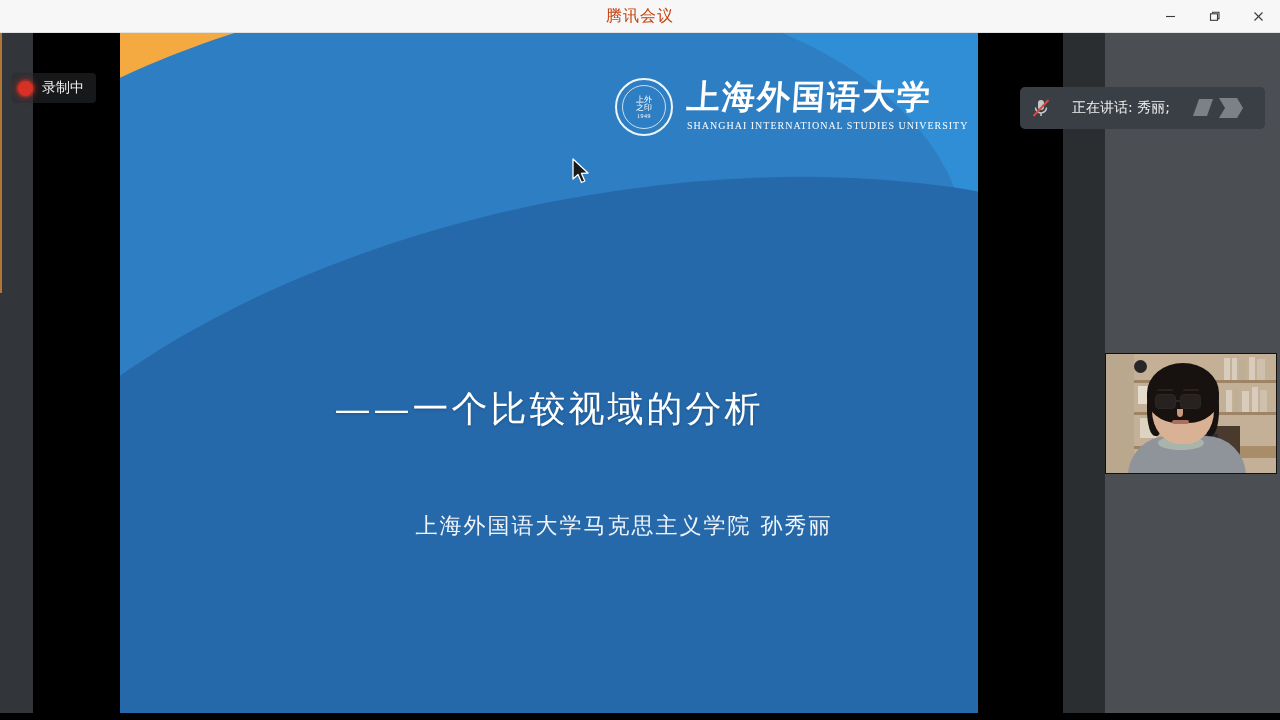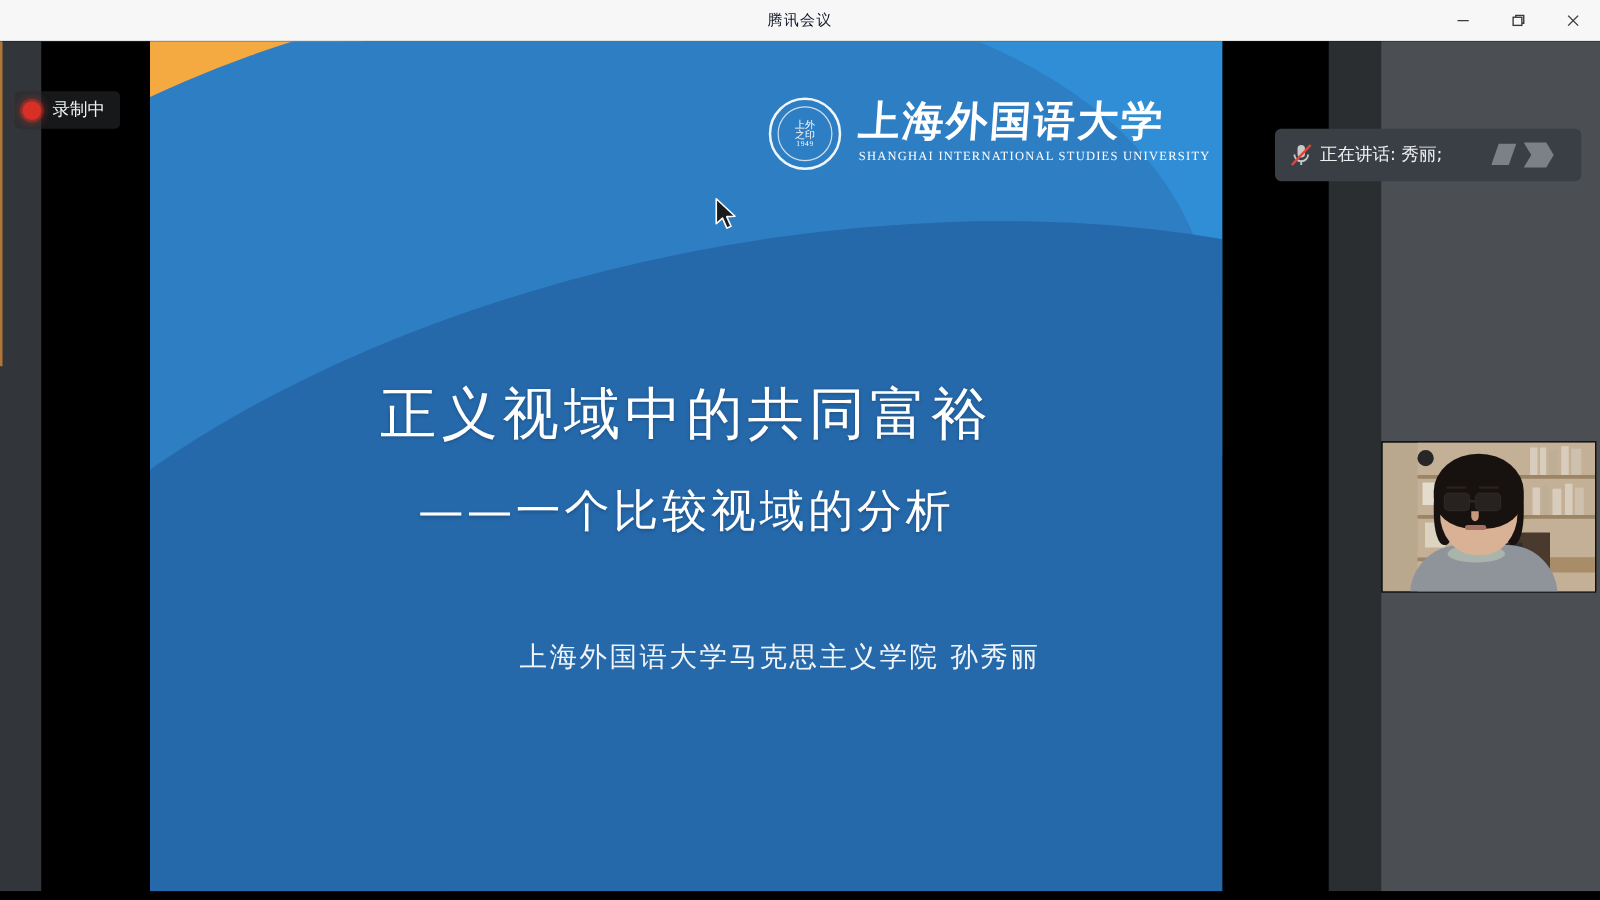--- a/index.html
+++ b/index.html
@@ -12,21 +12,21 @@
   
   #app { position:relative; width:1280px; height:720px; background:#000; }
 
   #titlebar {
     position:absolute; left:0; top:0; width:1280px; height:33px;
     background:#f7f7f7;
     border-bottom:1px solid #e2e2e2;
     display:flex; align-items:center; justify-content:center;
   }
   #titlebar-title {
-    font-size:12px; color:#0f172a; letter-spacing:1px;
+    font-size:16px; color:#c2410c; letter-spacing:1px;
     font-family:"DejaVu Sans","Liberation Sans",sans-serif;
   }
   #window-controls {
     position:absolute; right:0; top:0; height:33px;
     display:flex; align-items:stretch;
   }
   .wc-btn {
     width:44px; height:33px; display:flex; align-items:center; justify-content:center;
     color:#3a3a3a;
   }
@@ -176,23 +176,23 @@
     position:absolute; left:1063px; top:0; width:217px; height:680px;
     background:#2b2e31;
   }
   #right-panel-inner {
     position:absolute; left:42px; top:0; width:175px; height:680px;
     background:#4b4f54;
   }
 
   
   #speaker-pill {
-    position:absolute; left:1020px; top:70px; width:245px; height:42px;
+    position:absolute; left:1020px; top:54px; width:245px; height:42px;
     background:#3a3e45; border-radius:5px;
-    display:flex; align-items:center; gap:4px; padding:0 10px;
+    display:flex; align-items:center; gap:20px; padding:0 10px;
     z-index:20;
   }
   #speaker-mic-icon { width:22px; height:22px; flex:none; position:relative; }
   #speaker-label {
     font-size:14px; color:#f0f0f0; white-space:nowrap;
     font-family:"DejaVu Sans","Liberation Sans",sans-serif;
   }
   #speaker-chevrons {
     margin-left:auto; display:flex; align-items:center; gap:2px; opacity:0.38;
   }
@@ -303,21 +303,20 @@
 之印</div>
               <div id="logo-emblem-year">1949</div>
             </div>
           </div>
           <div id="logo-text-wrap">
             <div id="logo-cn">上海外国语大学</div>
             <div id="logo-en">SHANGHAI INTERNATIONAL STUDIES UNIVERSITY</div>
           </div>
         </div>
 
-        <div id="slide-title">正义视域中的共同富裕</div>
         <div id="slide-subtitle">——一个比较视域的分析</div>
         <div id="slide-presenter">上海外国语大学马克思主义学院 孙秀丽</div>
       </div>
     </div>
 
     <div id="mouse-cursor">
       <svg width="20" height="28" viewBox="0 0 20 28">
         <path d="M2 1 L2 21 L7 16.5 L10.5 24.5 L13.8 23 L10.4 15.3 L17 15 Z" fill="#1b1b1b" stroke="#ffffff" stroke-width="1.3" stroke-linejoin="round"></path>
       </svg>
     </div>

